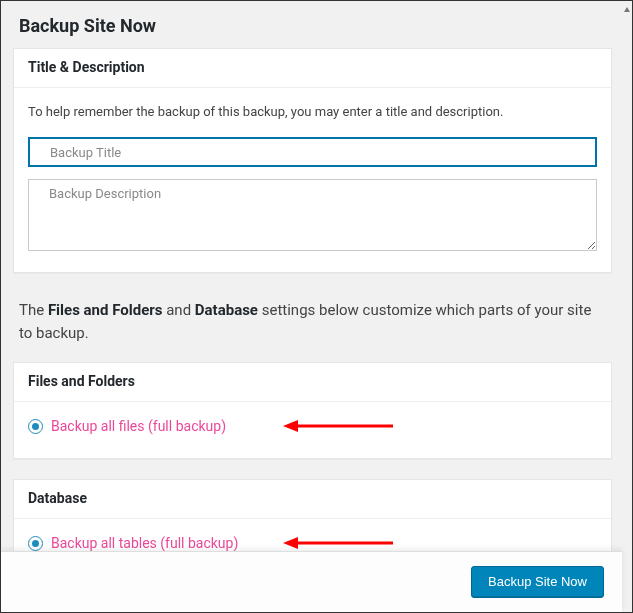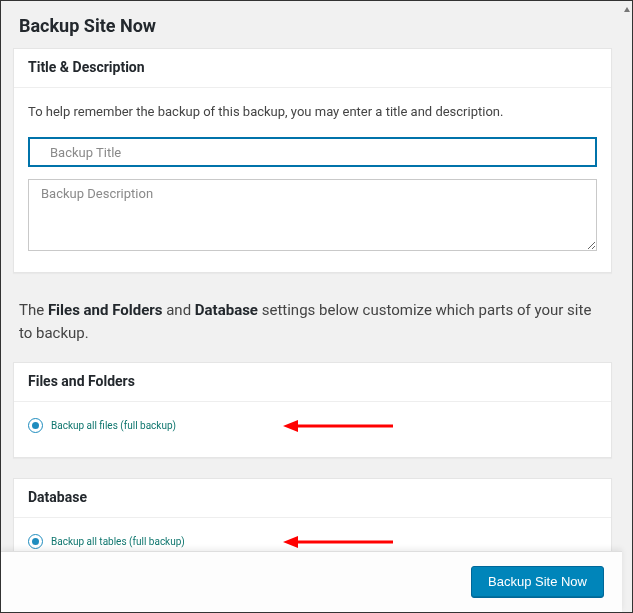--- a/index.html
+++ b/index.html
@@ -58,21 +58,21 @@
     }
     .text-input {
       height: 30px;
       padding: 5px 20px;
       border: 2px solid #0073aa;
       margin-bottom: 12px;
     }
     .text-input::placeholder, .textarea::placeholder { color: #8a8a8a; }
     .textarea {
       height: 72px;
-      padding: 6px 12px;
+      padding: 6px 20px;
       resize: both;
     }
     .between-text {
       padding: 6px 6px 18px 6px;
       color: #444;
       font-size: 15px;
       line-height: 1.5;
     }
     .between-text strong { color: #23282d; }
     .radio-row {
@@ -94,21 +94,21 @@
     }
     .radio:checked { border-color: #1e8cbe; }
     .radio:checked::after {
       content: "";
       position: absolute;
       width: 7px; height: 7px;
       background: #1e8cbe;
       border-radius: 50%;
       left: 3px; top: 3px;
     }
-    .radio-label { color: #0f766e; font-size: 10px; cursor: pointer; }
+    .radio-label { color: #ec4899; font-size: 14px; cursor: pointer; }
     .footer {
       position: absolute;
       bottom: 0; left: 0; right: 10px;
       background: #fdfdfd;
       border-top: 1px solid #dedede;
       box-shadow: 0 -2px 6px rgba(0,0,0,0.08);
       padding: 14px 18px;
       display: flex;
       justify-content: flex-end;
     }

